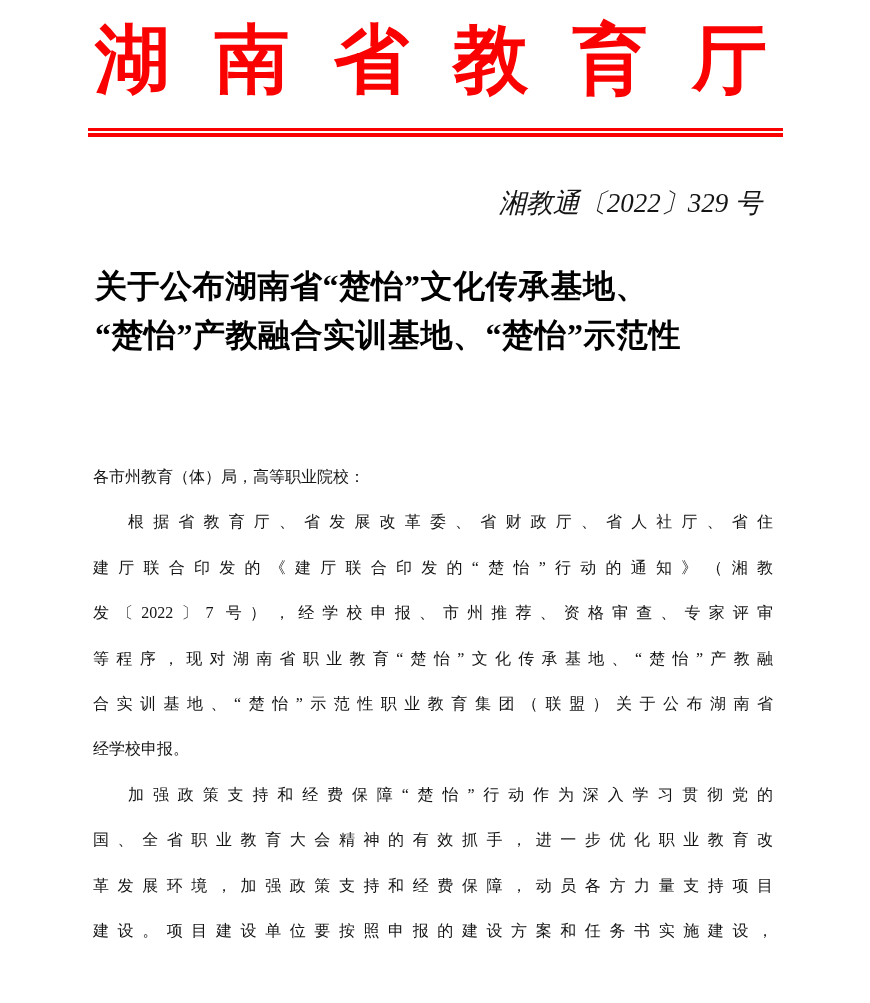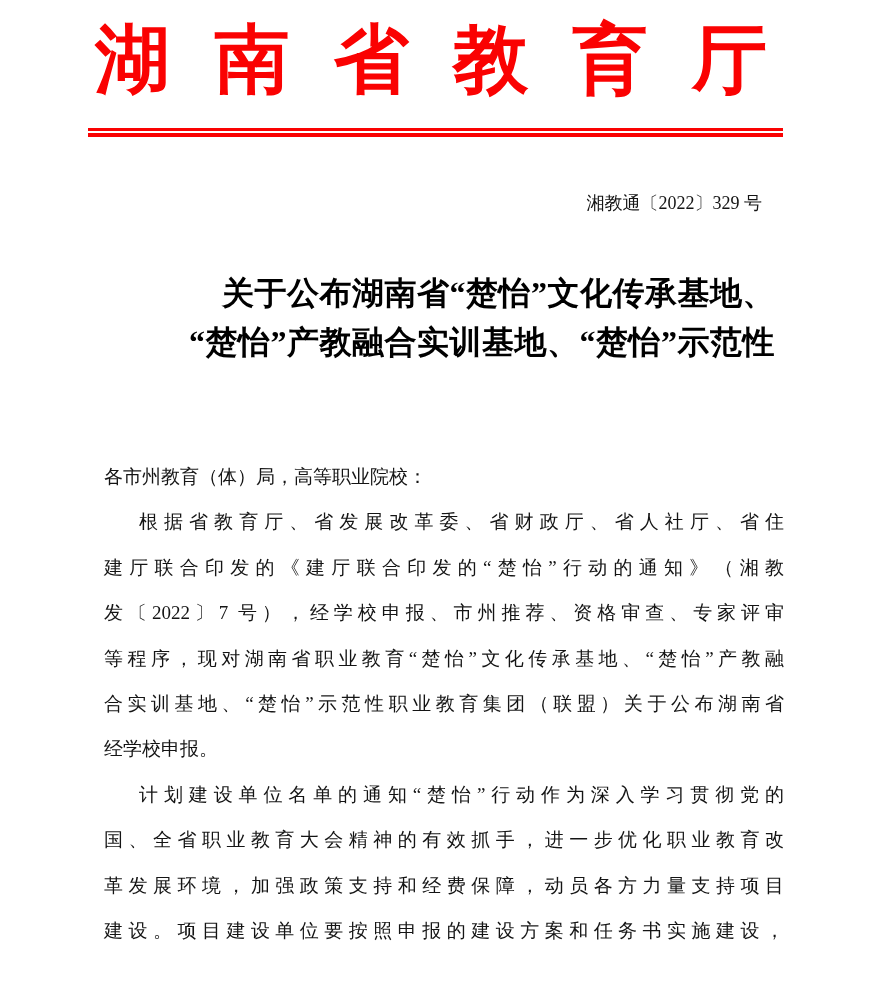--- a/index.html
+++ b/index.html
@@ -27,37 +27,36 @@
     position: absolute; top: 128px; left: 88px; width: 695px; height: 9px;
     border-top: 3px solid var(--accent);
     border-bottom: 4px solid var(--accent);
     background: var(--paper);
   }
 
   
   .doc-number {
     position: absolute; top: 186px; left: 95px; width: 680px;
     text-align: right; padding-right: 13px;
-    font-size: 18px; line-height: 34px; color: var(--ink);
+    font-size: 27px; line-height: 34px; color: var(--ink); font-style: italic;
   }
 
   
   .title-block {
     position: absolute; top: 262px; left: 95px; width: 680px;
-    text-align: right;
+    text-align: left;
     font-size: 32px; font-weight: bold; line-height: 49px;
     color: #000;
     letter-spacing: 0.5px;
-    margin-top: 7px;
   }
 
   
   .body-block {
-    position: absolute; top: 454px; left: 104px; width: 680px;
-    font-size: 19px; line-height: 45.4px;
+    position: absolute; top: 454px; left: 93px; width: 680px;
+    font-size: 16px; line-height: 45.4px;
     color: var(--ink);
   }
   .line { width: 680px; white-space: nowrap; }
   .line.j { white-space: normal; text-align: justify; text-align-last: justify; }
   .line.indent { text-indent: 35px; }
 </style>
 </head>
 <body>
 
 <div class="page">
@@ -81,19 +80,19 @@
   </div>
 
   <div class="body-block">
     <div class="line">各市州教育（体）局，高等职业院校：</div>
     <div class="line j indent">根据省教育厅、省发展改革委、省财政厅、省人社厅、省住</div>
     <div class="line j">建厅联合印发的《建厅联合印发的“楚怡”行动的通知》（湘教</div>
     <div class="line j">发〔2022〕7 号），经学校申报、市州推荐、资格审查、专家评审</div>
     <div class="line j">等程序，现对湖南省职业教育“楚怡”文化传承基地、“楚怡”产教融</div>
     <div class="line j">合实训基地、“楚怡”示范性职业教育集团（联盟）关于公布湖南省</div>
     <div class="line">经学校申报。</div>
-    <div class="line j indent">计划建设单位名单的通知“楚怡”行动作为深入学习贯彻党的</div>
+    <div class="line j indent">加强政策支持和经费保障“楚怡”行动作为深入学习贯彻党的</div>
     <div class="line j">国、全省职业教育大会精神的有效抓手，进一步优化职业教育改</div>
     <div class="line j">革发展环境，加强政策支持和经费保障，动员各方力量支持项目</div>
     <div class="line j">建设。项目建设单位要按照申报的建设方案和任务书实施建设，</div>
   </div>
 
 </div>
 
 </body></html>

